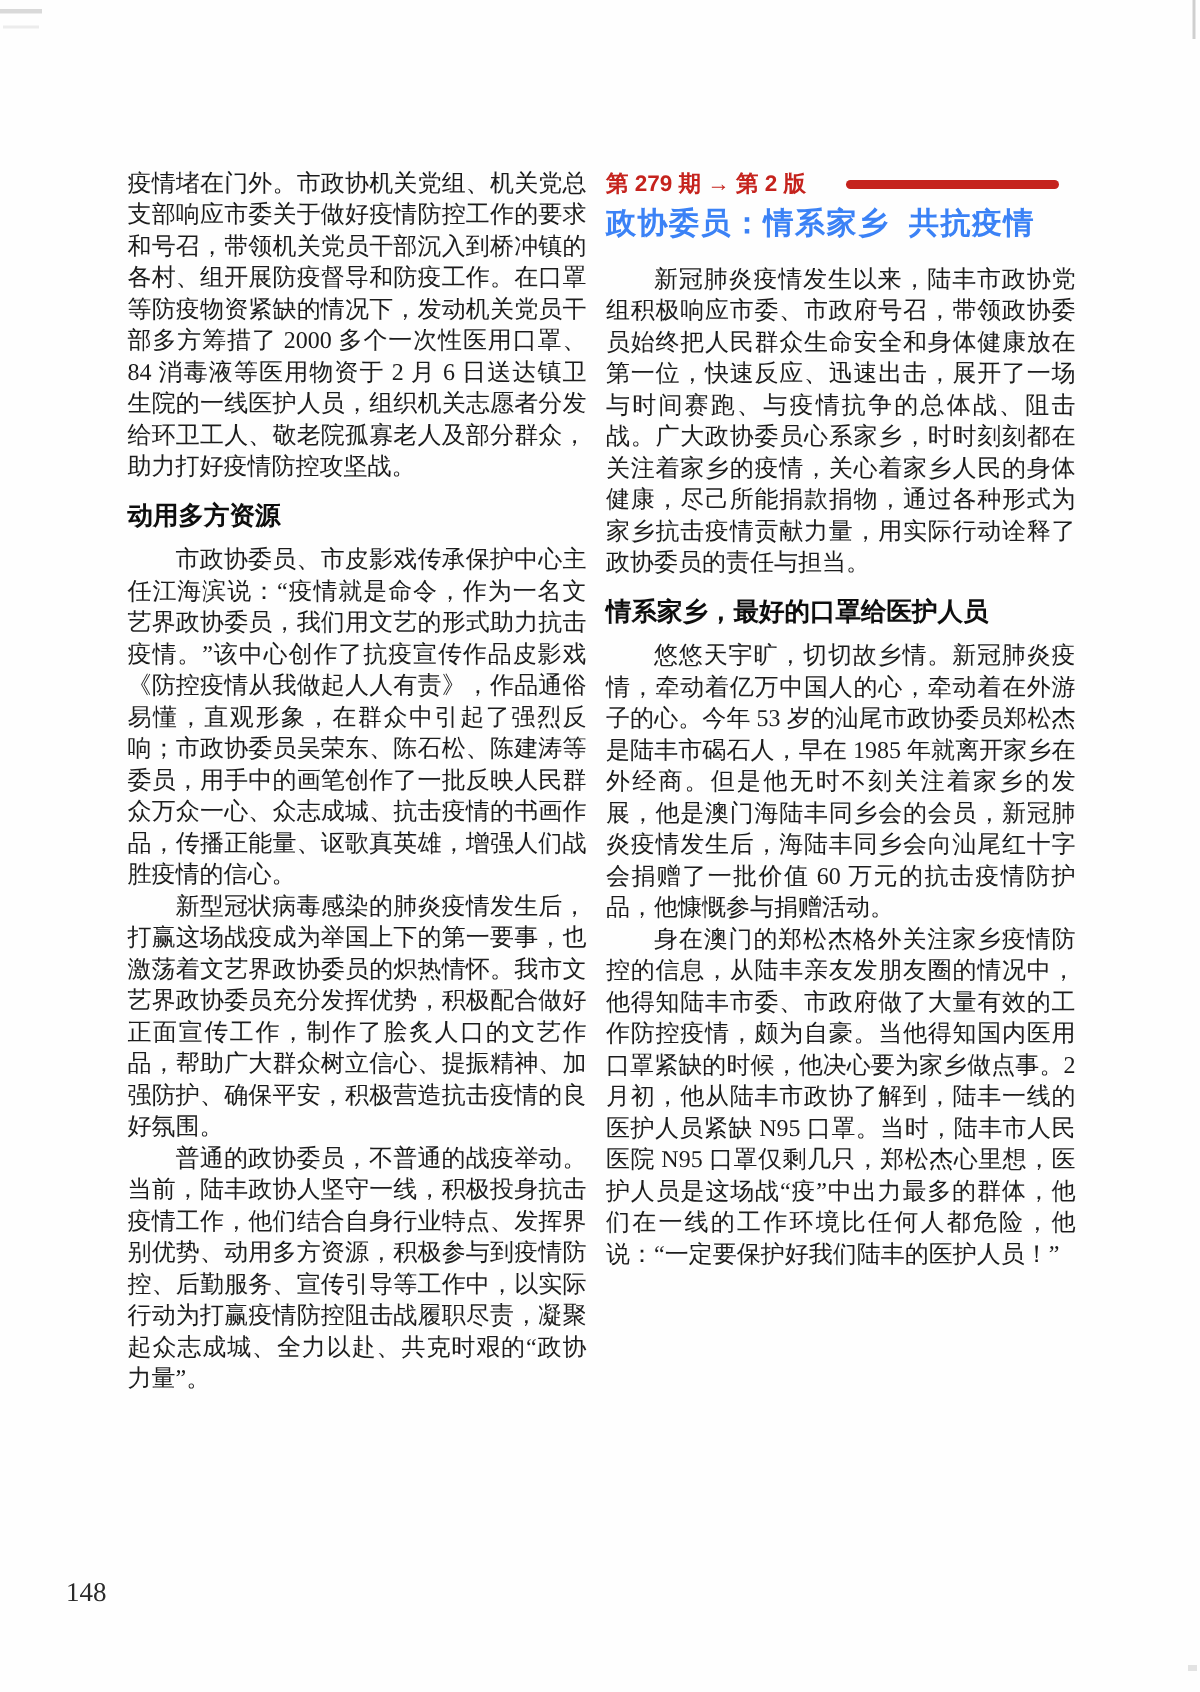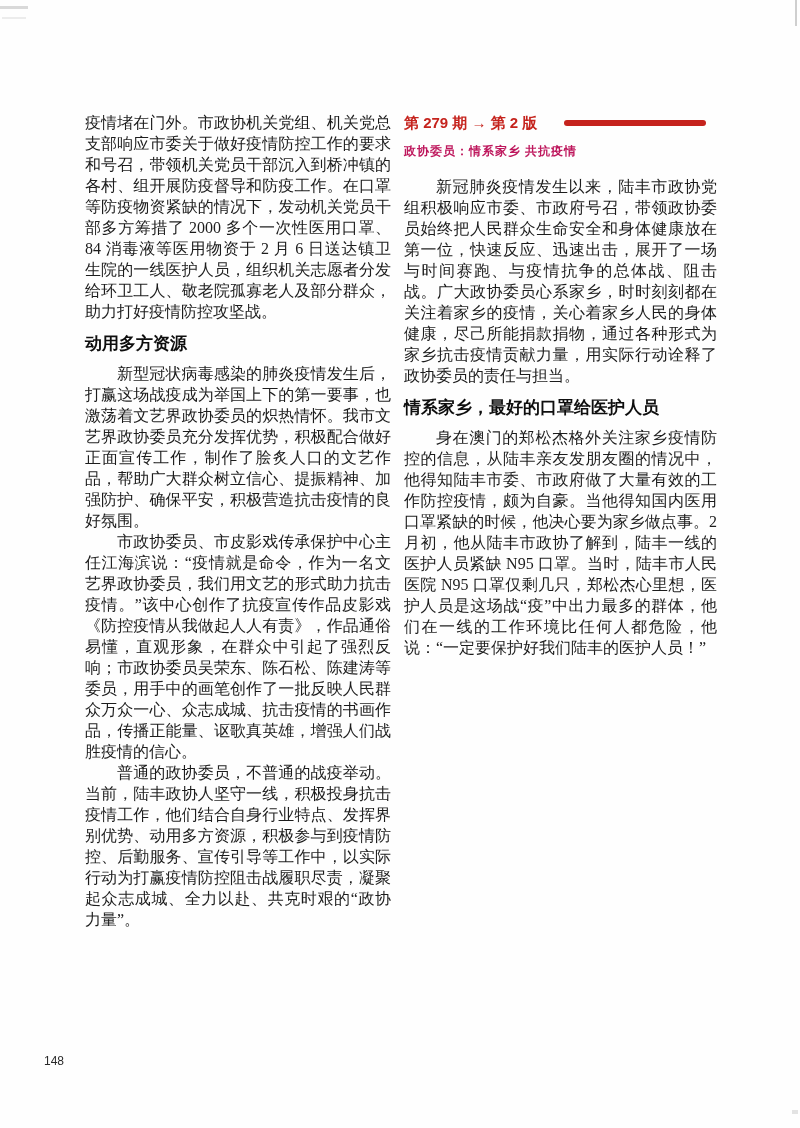--- a/index.html
+++ b/index.html
@@ -54,35 +54,35 @@
   }
   .issue-bar {
     height:6px;
     width:142px;
     background:#c5231d;
     border-radius:3px;
     flex:0 0 auto;
   }
   .headline {
     margin:0 0 13px 0;
-    font-family:Liberation Serif, serif;
+    font-family:Liberation Mono, monospace;
     font-weight:bold;
-    font-size:12px;
+    font-size:20px;
     line-height:24px;
     letter-spacing:1px;
-    color:#be185d;
+    color:#3b82f6;
   }
 
   .page-number {
     position:absolute;
     left:44px; top:1052px;
-    font-size:12px;
+    font-size:18px;
     line-height:18px;
     color:#2a2a2a;
-    font-family:Liberation Sans, sans-serif;
+    font-family:Liberation Serif, serif;
   }
 
   
   .artifact-top-left {
     position:absolute; left:0; top:6px; width:28px; height:3px;
     background:#d9d9d9;
   }
   .artifact-top-left2 {
     position:absolute; left:2px; top:17px; width:24px; height:2px;
     background:#ececec;
@@ -102,31 +102,32 @@
 <div class="page">
 
   <span class="artifact-top-left"></span>
   <span class="artifact-top-left2"></span>
   <span class="artifact-right-edge"></span>
   <span class="artifact-bottom-right"></span>
 
   <div class="col-left">
     <p class="body-text no-indent">疫情堵在门外。市政协机关党组、机关党总支部响应市委关于做好疫情防控工作的要求和号召，带领机关党员干部沉入到桥冲镇的各村、组开展防疫督导和防疫工作。在口罩等防疫物资紧缺的情况下，发动机关党员干部多方筹措了 2000 多个一次性医用口罩、84 消毒液等医用物资于 2 月 6 日送达镇卫生院的一线医护人员，组织机关志愿者分发给环卫工人、敬老院孤寡老人及部分群众，助力打好疫情防控攻坚战。</p>
     <h3 class="section-heading">动用多方资源</h3>
+    <p class="body-text">市政协委员、市皮影戏传承保护中心主任江海滨说：“疫情就是命令，作为一名文艺界政协委员，我们用文艺的形式助力抗击疫情。”该中心创作了抗疫宣传作品皮影戏《防控疫情从我做起人人有责》，作品通俗易懂，直观形象，在群众中引起了强烈反响；市政协委员吴荣东、陈石松、陈建涛等委员，用手中的画笔创作了一批反映人民群众万众一心、众志成城、抗击疫情的书画作品，传播正能量、讴歌真英雄，增强人们战胜疫情的信心。</p>
     <p class="body-text">新型冠状病毒感染的肺炎疫情发生后，打赢这场战疫成为举国上下的第一要事，也激荡着文艺界政协委员的炽热情怀。我市文艺界政协委员充分发挥优势，积极配合做好正面宣传工作，制作了脍炙人口的文艺作品，帮助广大群众树立信心、提振精神、加强防护、确保平安，积极营造抗击疫情的良好氛围。</p>
-    <p class="body-text">市政协委员、市皮影戏传承保护中心主任江海滨说：“疫情就是命令，作为一名文艺界政协委员，我们用文艺的形式助力抗击疫情。”该中心创作了抗疫宣传作品皮影戏《防控疫情从我做起人人有责》，作品通俗易懂，直观形象，在群众中引起了强烈反响；市政协委员吴荣东、陈石松、陈建涛等委员，用手中的画笔创作了一批反映人民群众万众一心、众志成城、抗击疫情的书画作品，传播正能量、讴歌真英雄，增强人们战胜疫情的信心。</p>
     <p class="body-text"><span>普通的政协委员，不普通的战疫举动。当前，陆丰政协人坚守一线，积极投身抗击疫情工作，他们结合自身行业特点、发挥界别优势、动用多方资源，积极参与到疫情防控、后勤服务、宣传引导等工作中，以实际行动为打赢疫情防控阻击战履职尽责，凝聚起众志成城、全力以赴、共克时艰的“政协力量”。</span></p>
   </div>
 
   <div class="col-right">
     <div class="issue-line">
       <span class="issue-text">第 279 期  →  第 2 版</span>
       <span class="issue-bar"></span>
     </div>
     <h1 class="headline">政协委员：情系家乡 共抗疫情</h1>
     <p class="body-text">新冠肺炎疫情发生以来，陆丰市政协党组积极响应市委、市政府号召，带领政协委员始终把人民群众生命安全和身体健康放在第一位，快速反应、迅速出击，展开了一场与时间赛跑、与疫情抗争的总体战、阻击战。广大政协委员心系家乡，时时刻刻都在关注着家乡的疫情，关心着家乡人民的身体健康，尽己所能捐款捐物，通过各种形式为家乡抗击疫情贡献力量，用实际行动诠释了政协委员的责任与担当。</p>
     <h3 class="section-heading">情系家乡，最好的口罩给医护人员</h3>
+    <p class="body-text">悠悠天宇旷，切切故乡情。新冠肺炎疫情，牵动着亿万中国人的心，牵动着在外游子的心。今年 53 岁的汕尾市政协委员郑松杰是陆丰市碣石人，早在 1985 年就离开家乡在外经商。但是他无时不刻关注着家乡的发展，他是澳门海陆丰同乡会的会员，新冠肺炎疫情发生后，海陆丰同乡会向汕尾红十字会捐赠了一批价值 60 万元的抗击疫情防护品，他慷慨参与捐赠活动。</p>
     <p class="body-text">身在澳门的郑松杰格外关注家乡疫情防控的信息，从陆丰亲友发朋友圈的情况中，他得知陆丰市委、市政府做了大量有效的工作防控疫情，颇为自豪。当他得知国内医用口罩紧缺的时候，他决心要为家乡做点事。2 月初，他从陆丰市政协了解到，陆丰一线的医护人员紧缺 N95 口罩。当时，陆丰市人民医院 N95 口罩仅剩几只，郑松杰心里想，医护人员是这场战“疫”中出力最多的群体，他们在一线的工作环境比任何人都危险，他说：“一定要保护好我们陆丰的医护人员！”</p>
   </div>
 
   <div class="page-number">148</div>
 
 </div>
 
 </body></html>

